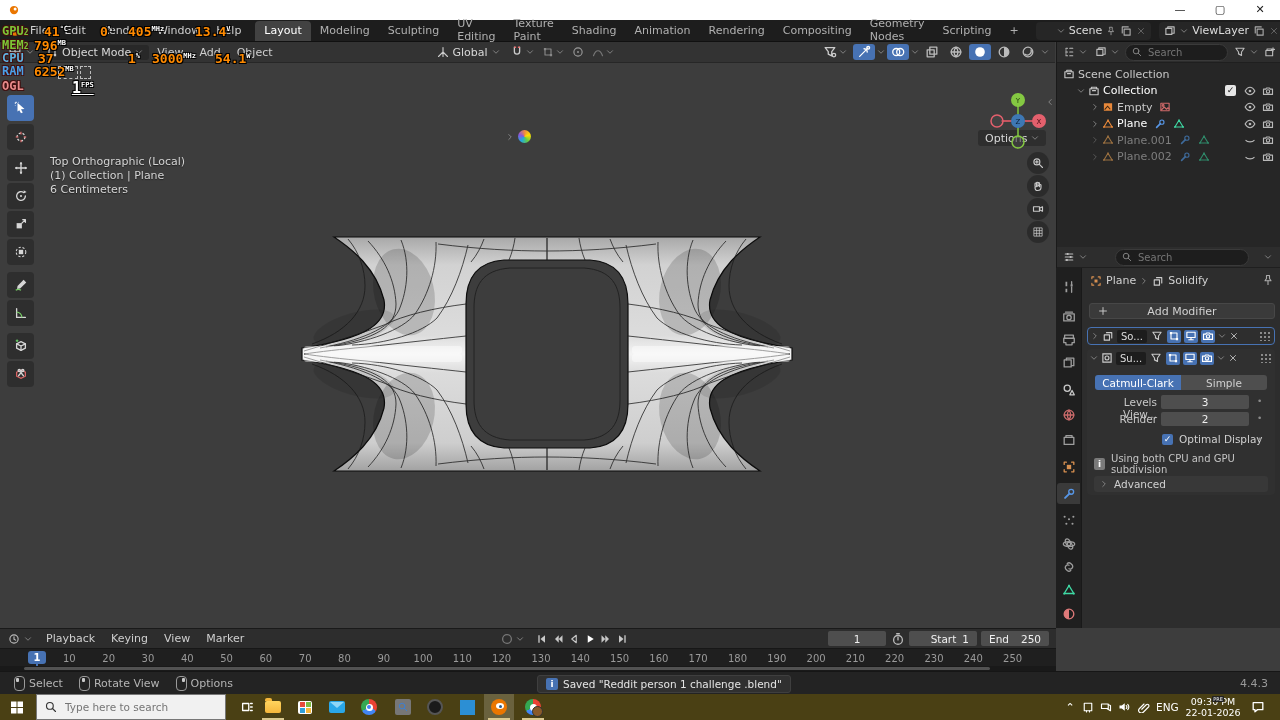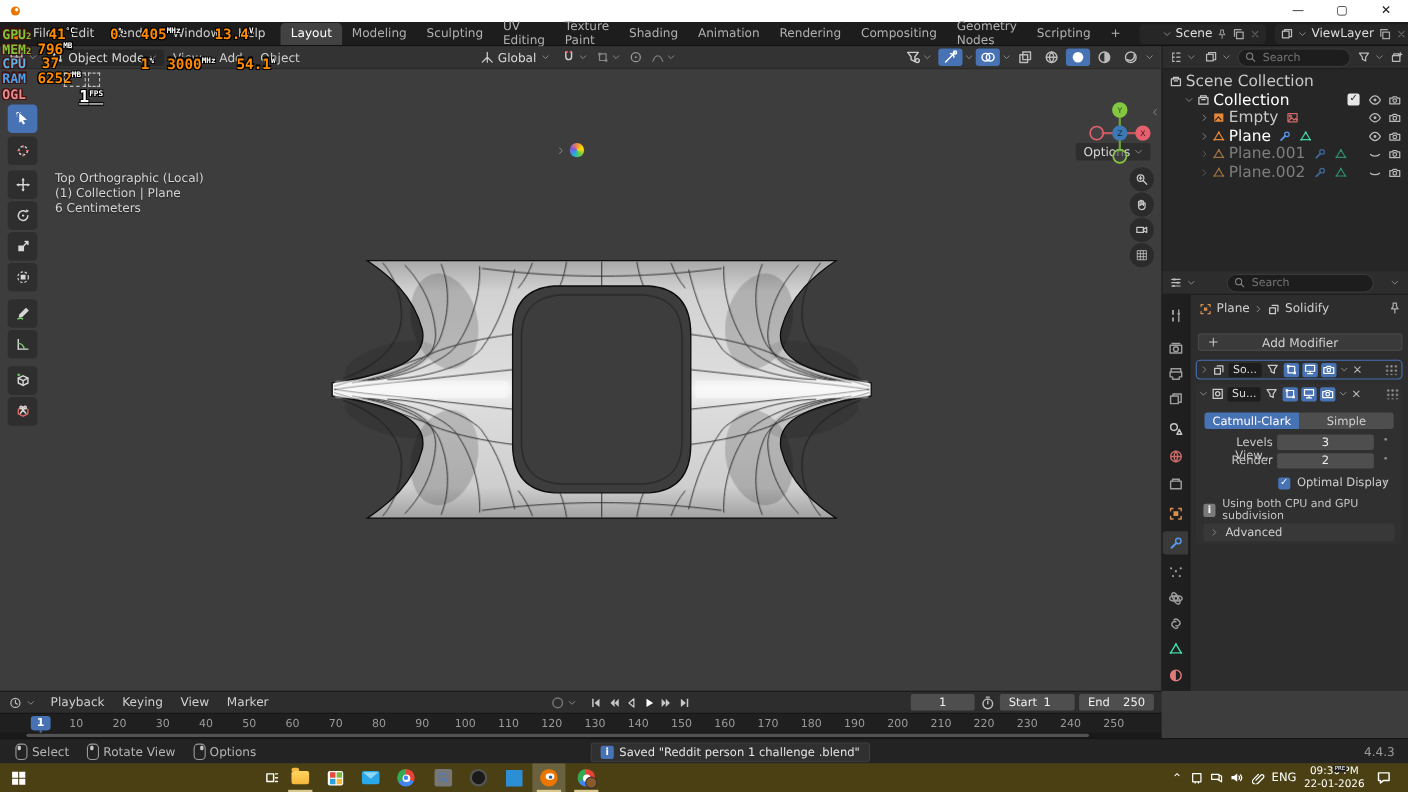--- a/index.html
+++ b/index.html
@@ -48,21 +48,21 @@
   .osd-val{position:absolute;font-size:13px;color:#ff8a00;text-shadow:1px 1px 0 #000,-1px -1px 0 #000,1px -1px 0 #000,-1px 1px 0 #000}
   .osd-val .unit{font-size:7px;color:#fff;vertical-align:super}
   .osd-box{position:absolute;border:1px dashed #ddd;opacity:.8}
 
   
   #outliner{left:1056px;top:42px;width:224px;height:205px;background:#262626;border-left:1px solid #1a1a1a;box-sizing:border-box}
   .panel-hdr{height:21px;background:#2d2d2d;display:flex;align-items:center;gap:4px;padding:0 4px;border-bottom:1px solid #1f1f1f;box-sizing:border-box}
   .searchbox{flex:1;display:flex;align-items:center;gap:4px;background:#1d1d1d;border:1px solid #3a3a3a;border-radius:9px;height:15px;padding:0 6px;min-width:0}
   .searchbox input{flex:1;min-width:0;background:transparent;border:0;outline:0;color:#ccc;font-size:10px;font-family:inherit}
   .ol-row{position:relative;height:16.5px;display:flex;align-items:center;gap:3px}
-  .ol-row .name{font-size:14px}
+  .ol-row .name{font-size:11px}
   .ol-ctl{position:absolute;display:flex;align-items:center;justify-content:center;width:14px;height:14px;color:#b8b8b8}
   #props{left:1056px;top:247px;width:224px;height:381px;background:#2d2d2d;border-left:1px solid #1a1a1a;box-sizing:border-box}
   #prop-tabs{left:1056px;top:268px;width:26px;height:360px;background:#1f1f1f;border-right:1px solid #191919;box-sizing:border-box}
   .ptab{position:absolute;left:1px;width:23px;height:21px;display:flex;align-items:center;justify-content:center;color:#9d9d9d;border-radius:3px 0 0 3px}
   .ptab.active{background:#3a3a3a;color:#5796e6}
   .field{background:#4e4e4e;border-radius:2px;color:#efefef;text-align:center}
   .dot{color:#8a8a8a;font-size:9px}
   .modhdr{position:absolute;left:1087px;width:188px;height:18px;background:#2e2e2e;border-radius:4px;display:flex;align-items:center;gap:3px;padding:0 3px;box-sizing:border-box}
   .namefield{background:#1d1d1d;border-radius:2px;font-size:10px;color:#ddd;padding:0 4px;height:13px;line-height:13px}
   .tgl{width:14px;height:13px;border-radius:2px;display:flex;align-items:center;justify-content:center;color:#c8c8c8}
@@ -1259,21 +1259,21 @@
           </span>
         </span>
     </span>
     <span class="tl-field abs" style="left:828px;top:2px;width:58px">1</span>
     <span class="abs ic" style="left:891px;top:3px;color:#bbb">
         <svg viewBox="0 0 16 16">
           <circle cx="8" cy="9" r="5" stroke="currentColor" fill="none" stroke-width="1.5" stroke-linecap="round" stroke-linejoin="round"></circle>
           <path d="M8 9V6M6.5 2h3" stroke="currentColor" fill="none" stroke-width="1.5" stroke-linecap="round" stroke-linejoin="round"></path>
         </svg>
       </span>
-    <span class="tl-field abs" style="left:909px;top:2px;width:68px;justify-content:flex-start">
+    <span class="tl-field abs" style="left:909px;top:2px;width:68px;justify-content:flex-end">
       <span>Start</span>
         <span>1</span>
     </span>
     <span class="tl-field abs" style="left:981px;top:2px;width:68px;justify-content:space-between">
       <span>End</span>
         <span>250</span>
     </span>
   </div>
   <div id="ruler" class="abs">
       <span style="position: absolute; left: 28px; top: 2px; width: 18px; height: 13px; background: rgb(71, 114, 179); color: rgb(255, 255, 255); border-radius: 3px; text-align: center; font-size: 10px; line-height: 13px; font-weight: bold;">1</span>
@@ -1335,20 +1335,29 @@
     </div>
     <span style="margin-left:auto;margin-right:12px;color:#9a9a9a">4.4.3</span>
   </div>
 
   <div id="taskbar" class="abs">
     <span class="abs ic ic16" style="left:9px;top:5px;color:#fff">
         <svg viewBox="0 0 16 16">
           <path d="M2 2.5h5.5V8H2zM8.5 2.5H14V8H8.5zM2 9h5.5v5.5H2zM8.5 9H14v5.5H8.5z" fill="currentColor"></path>
         </svg>
       </span>
+    <div id="tb-search">
+      <span class="ic ic12" style="color:#333">
+          <svg viewBox="0 0 16 16">
+            <circle cx="6.5" cy="6.5" r="4.5" stroke="currentColor" fill="none" stroke-width="1.5" stroke-linecap="round" stroke-linejoin="round"></circle>
+            <path d="M10 10l4 4" stroke="currentColor" fill="none" stroke-width="1.5" stroke-linecap="round" stroke-linejoin="round"></path>
+          </svg>
+        </span>
+      <input placeholder="Type here to search" style="">
+    </div>
     <span id="tb-apps">
         <span class="app" style="left: 232px;">
           <span class="ic" style="color:#fff">
             <svg viewBox="0 0 16 16">
               <path d="M3 4h7v8H3z" stroke="currentColor" fill="none" stroke-width="1.5" stroke-linecap="round" stroke-linejoin="round"></path>
               <path d="M12 4h2M12 8h2M12 12h2" stroke="currentColor" fill="none" stroke-width="1.5" stroke-linecap="round" stroke-linejoin="round"></path>
             </svg>
           </span>
         </span>
         <span class="app running" style="left: 258px;">

